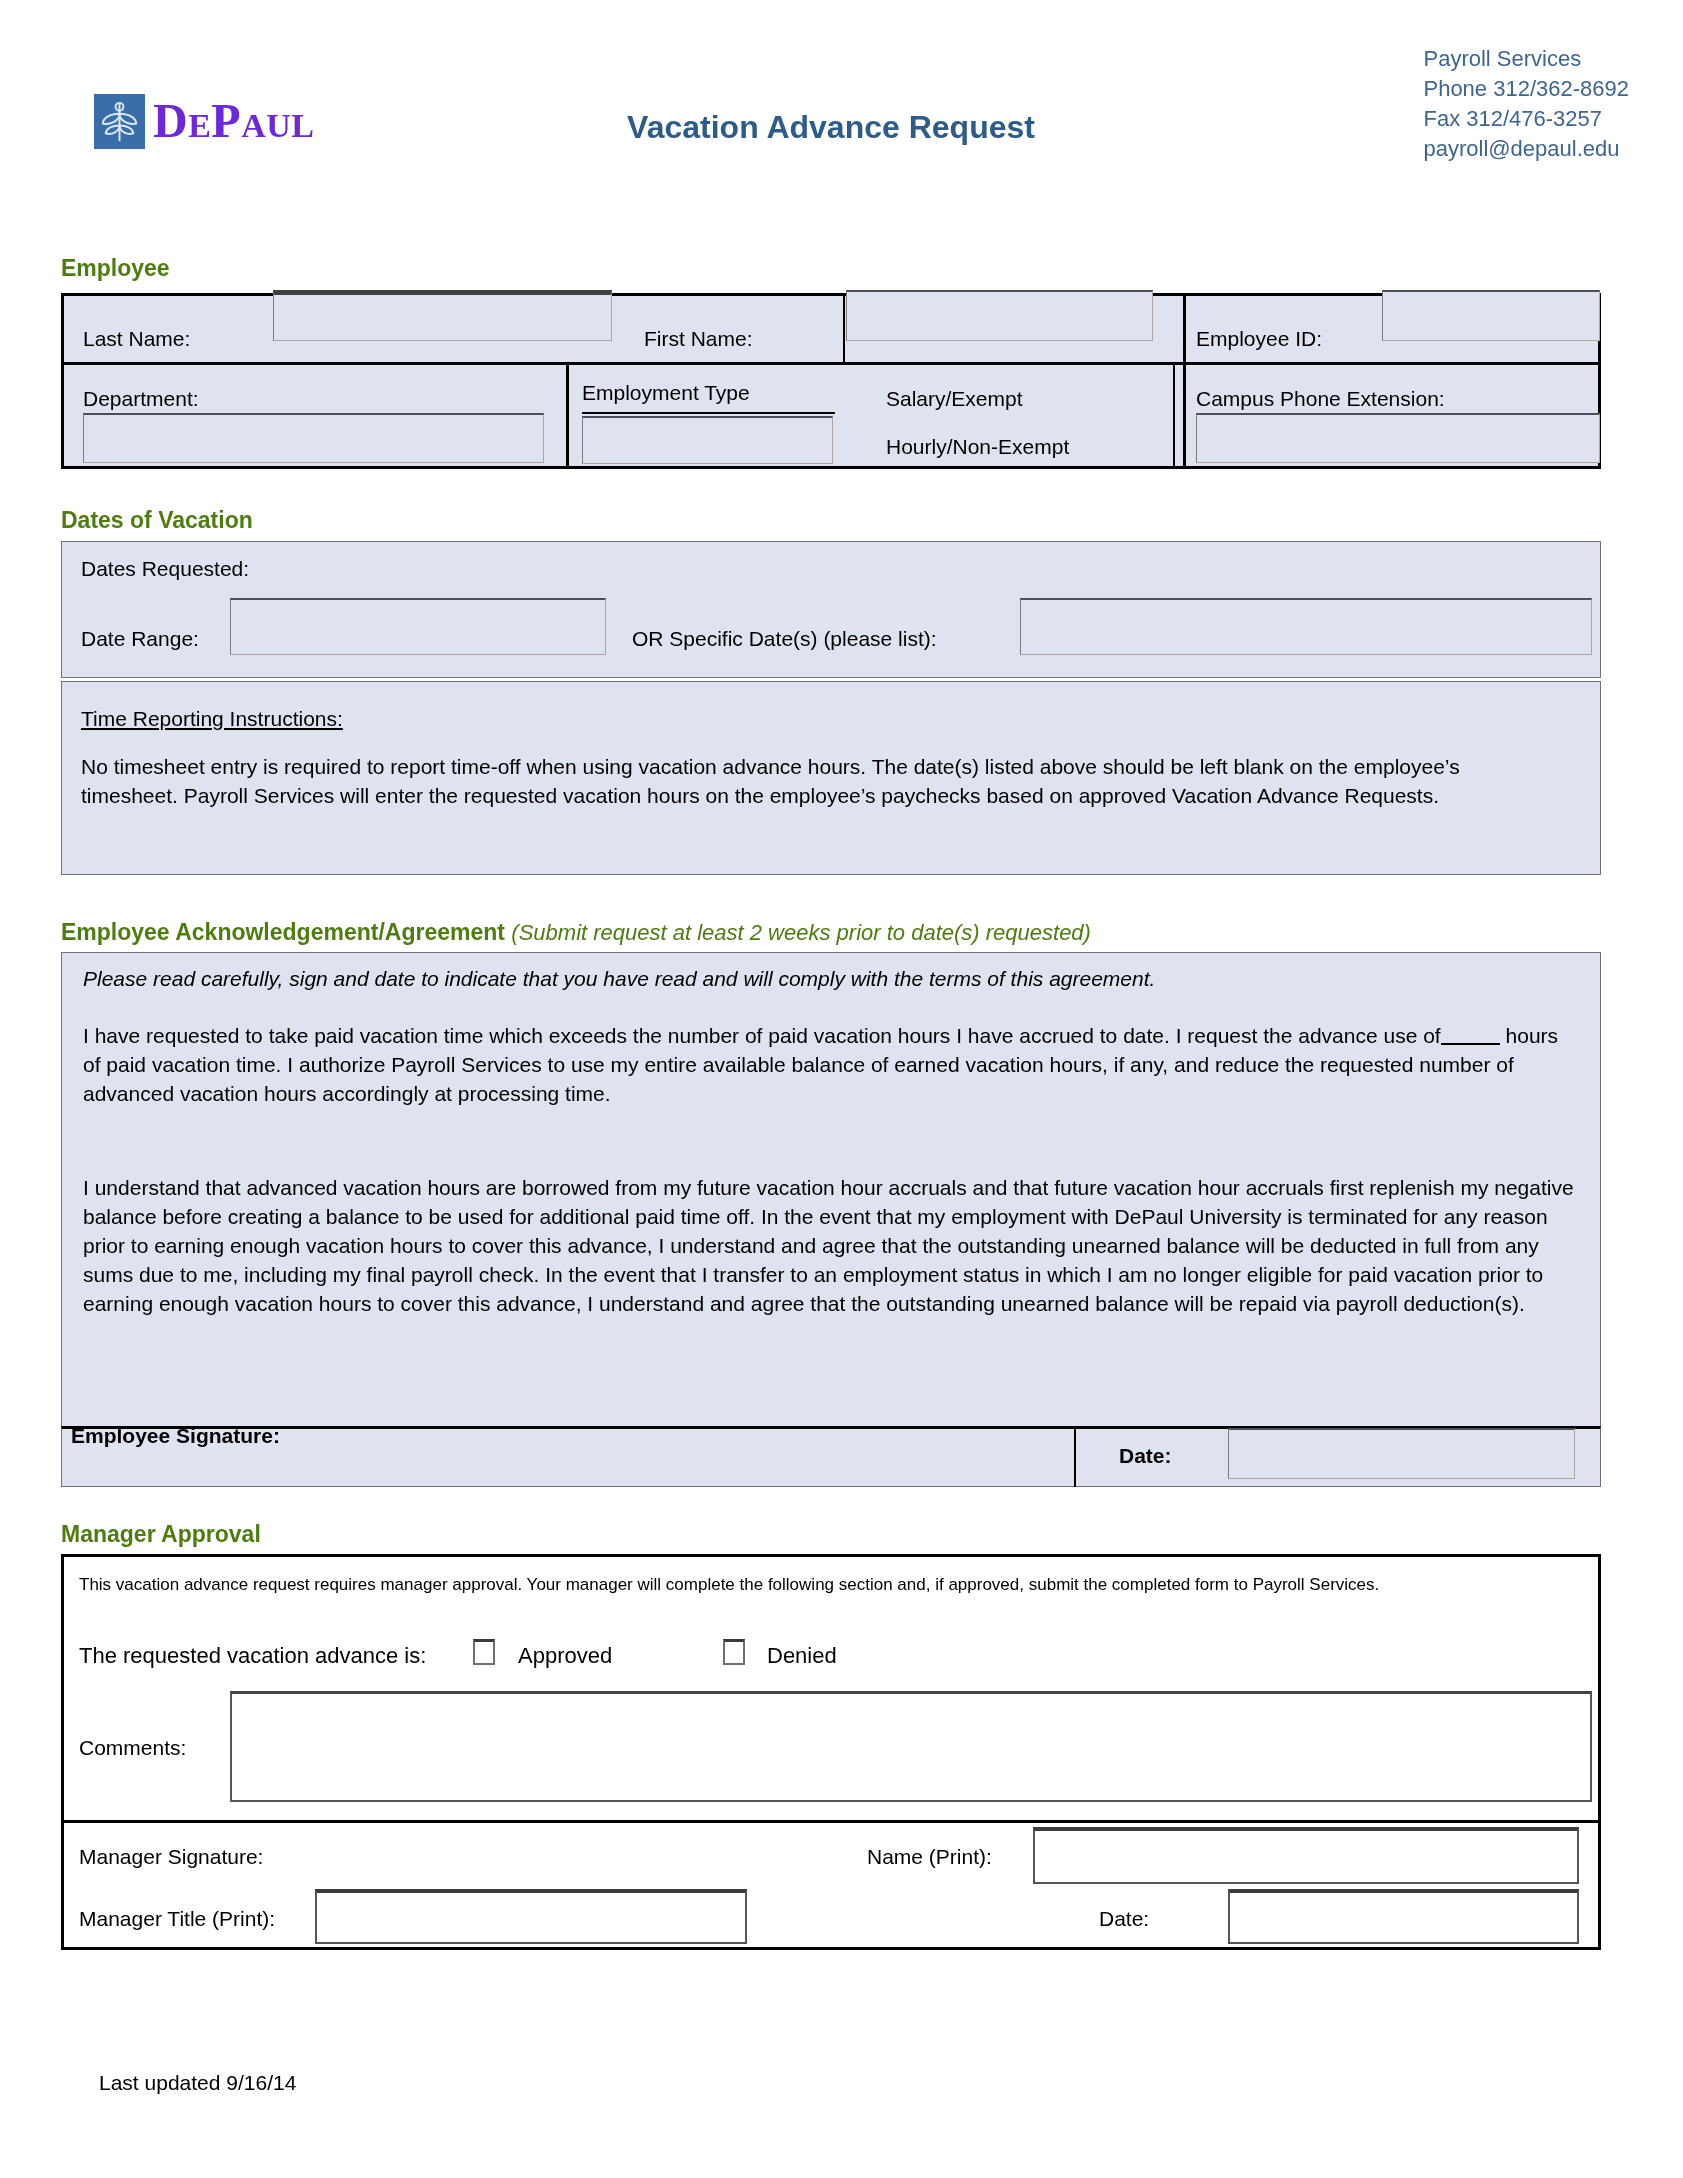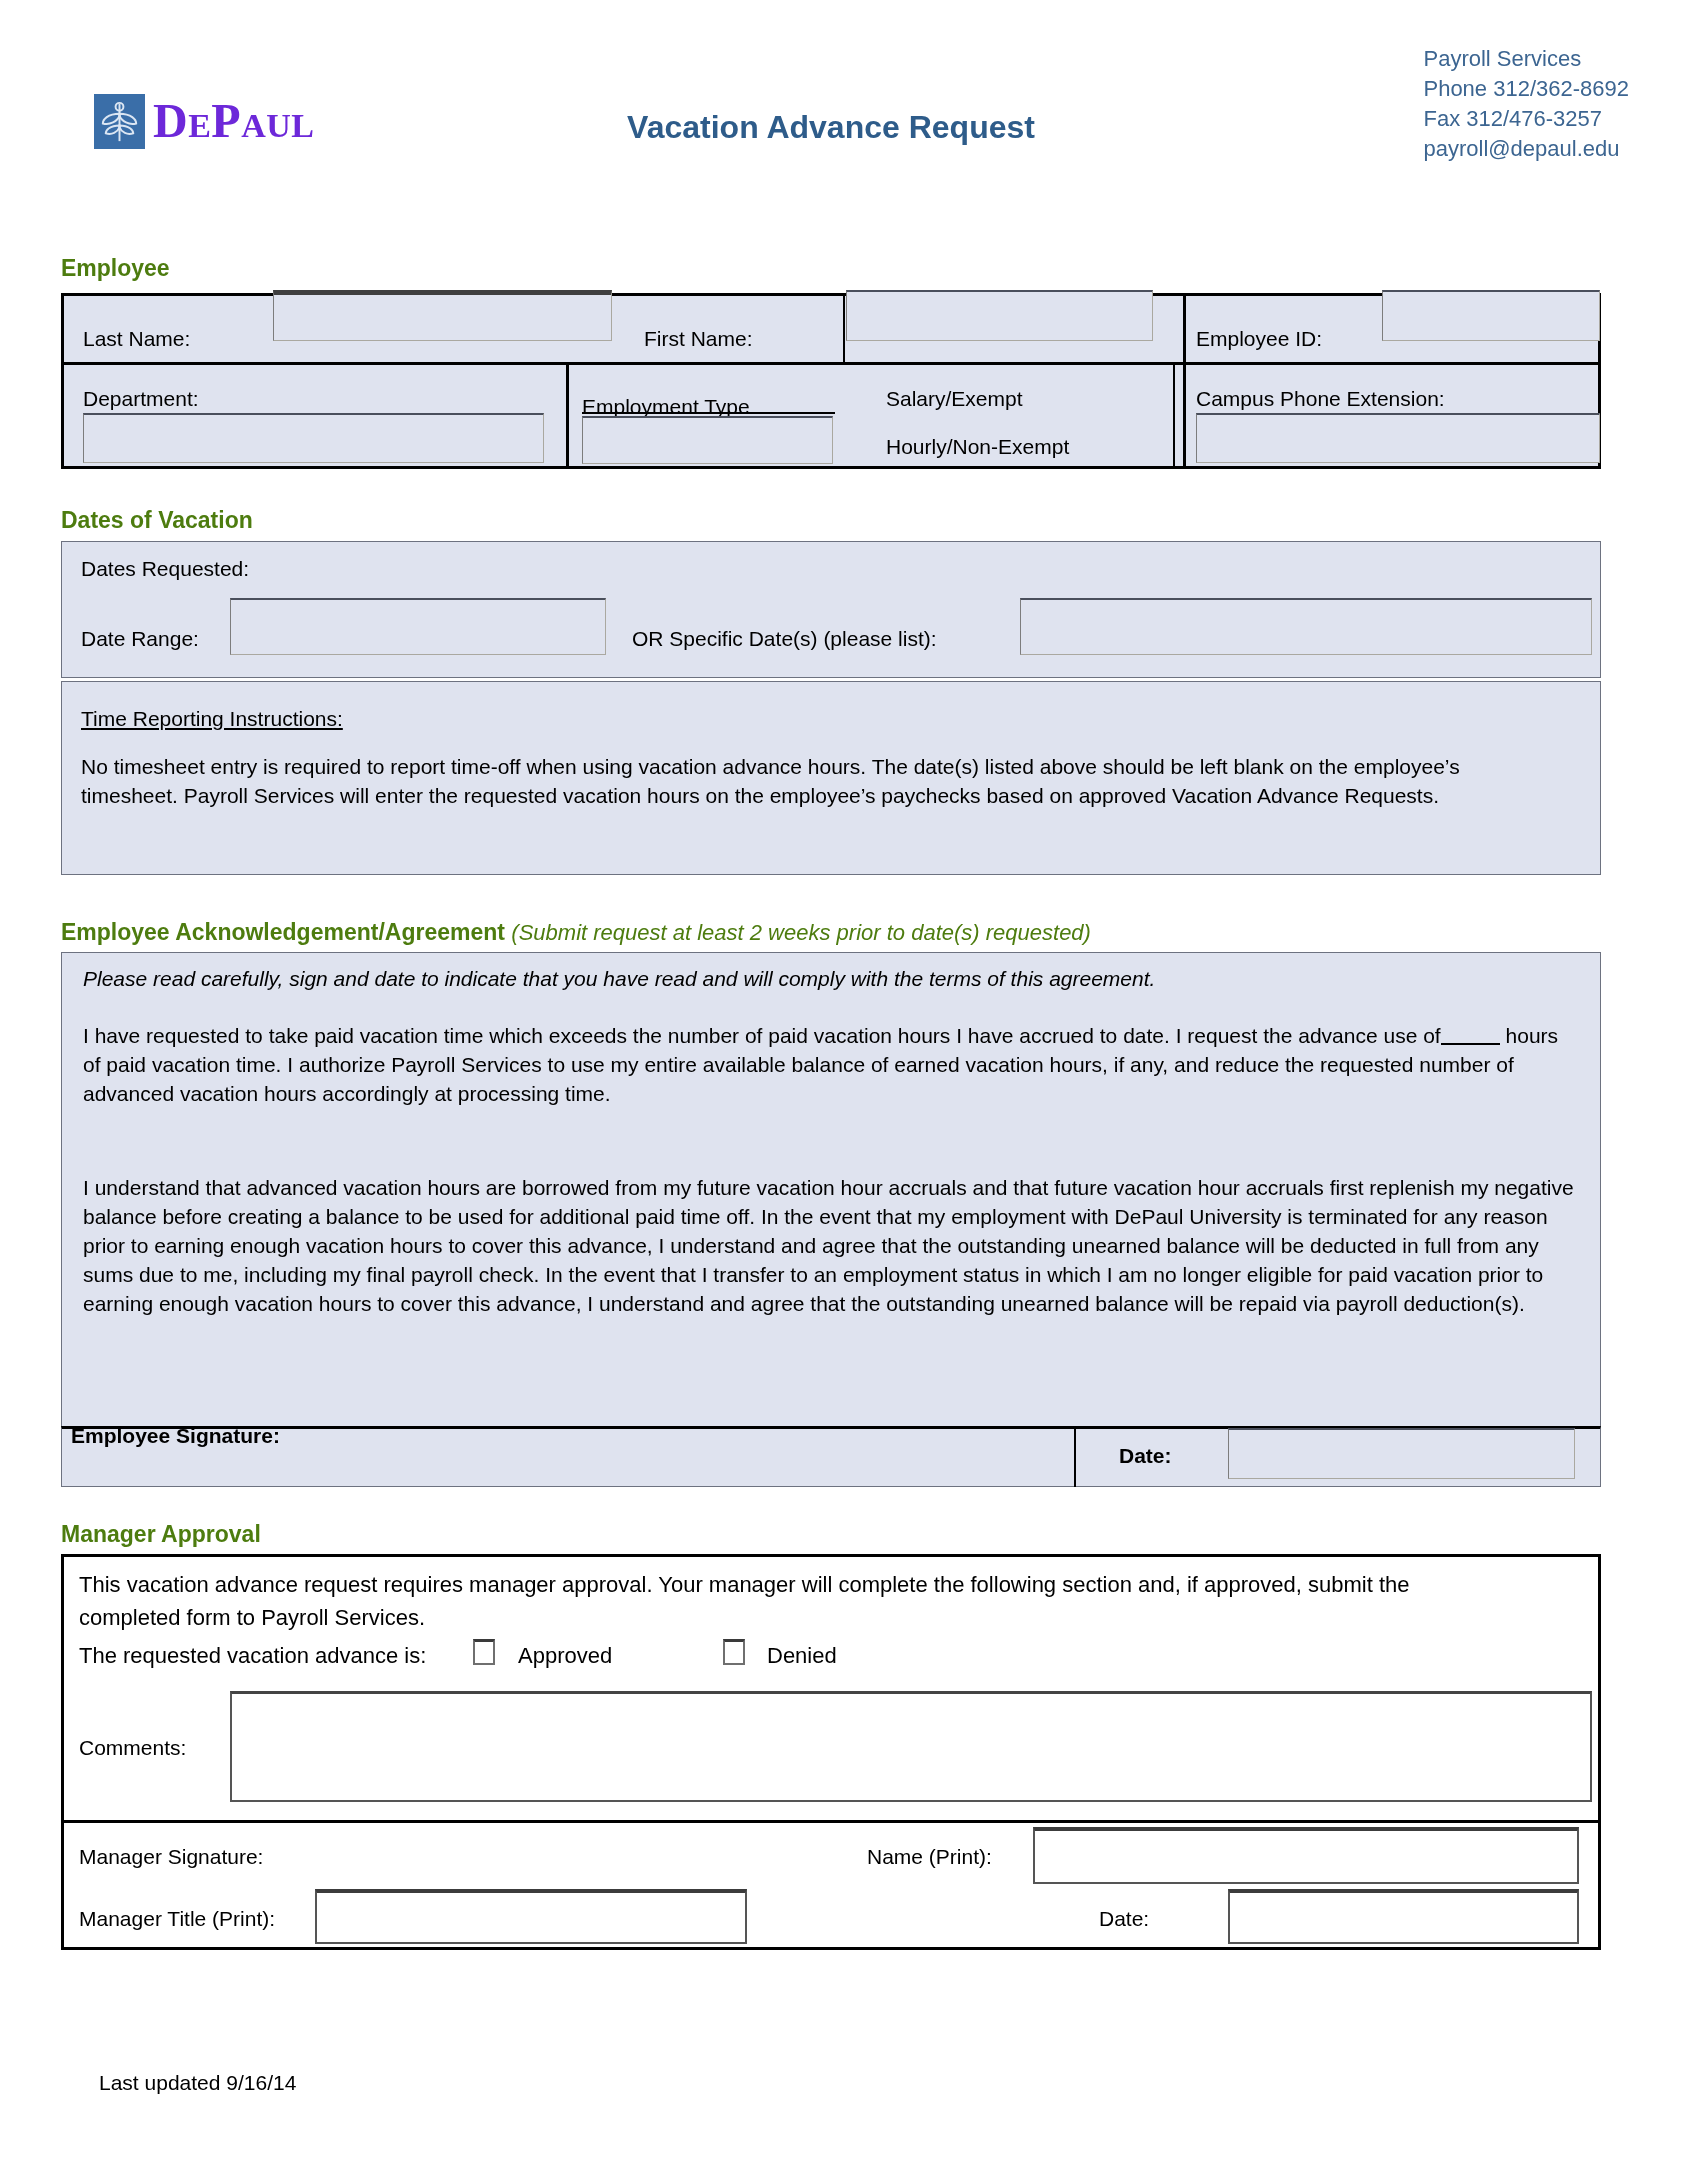--- a/index.html
+++ b/index.html
@@ -125,21 +125,21 @@
 
   <div class="lbl" style="left:644px;top:326px;">First Name:</div>
   <div class="inp" style="left:846px;top:290px;width:307px;height:51px;" title=""></div>
 
   <div class="lbl" style="left:1196px;top:326px;">Employee ID:</div>
   <div class="inp" style="left:1382px;top:290px;width:218px;height:51px;" title=""></div>
 
   <div class="lbl" style="left:83px;top:386px;">Department:</div>
   <div class="inp" style="left:83px;top:413px;width:461px;height:50px;" title=""></div>
 
-  <div class="lbl" style="left:582px;top:394px;">Employment Type</div>
+  <div class="lbl" style="left:582px;top:380px;">Employment Type</div>
   <div class="hline" style="left:582px;top:412px;width:253px;height:2px;"></div>
   <div class="inp" style="left:582px;top:416px;width:251px;height:48px;" title=""></div>
 
   <div class="lbl" style="left:886px;top:386px;">Salary/Exempt</div>
   <div class="lbl" style="left:886px;top:434px;">Hourly/Non-Exempt</div>
 
   <div class="lbl" style="left:1196px;top:386px;">Campus Phone Extension:</div>
   <div class="inp" style="left:1196px;top:413px;width:404px;height:50px;" title=""></div>
 
   <div class="sec-head blk" style="left:61px;top:507px;">Dates of Vacation</div>
@@ -177,21 +177,21 @@
   <div class="vline" style="left:1074px;top:1429px;width:2px;height:58px;"></div>
   <div class="lbl b" style="left:71px;top:1423px;">Employee Signature:</div>
   <div class="blk" style="left:71px;top:1445px;width:990px;height:40px;" title=""></div>
   <div class="lbl b" style="left:1119px;top:1443px;">Date:</div>
   <div class="inp" style="left:1228px;top:1428px;width:347px;height:51px;" title=""></div>
 
   <div class="sec-head blk" style="left:61px;top:1521px;">Manager Approval</div>
 
   <div class="blk" style="left:61px;top:1554px;width:1540px;height:396px;border:3px solid #000;background:#ffffff;"></div>
 
-  <div class="para" style="left:79px;top:1568px;width:1426px;font-size:22px;line-height:33px;">This vacation advance request requires manager approval. Your manager will complete the following section and, if approved, submit the completed form to Payroll Services.</div>
+  <div class="para" style="left:79px;top:1568px;width:1426px;font-size:17px;line-height:33px;">This vacation advance request requires manager approval. Your manager will complete the following section and, if approved, submit the completed form to Payroll Services.</div>
 
   <div class="lbl" style="left:79px;top:1643px;font-size:22px;">The requested vacation advance is:</div>
   <div class="cbox" style="left:473px;top:1639px;"></div>
   <div class="lbl" style="left:518px;top:1643px;font-size:22px;">Approved</div>
   <div class="cbox" style="left:723px;top:1639px;"></div>
   <div class="lbl" style="left:767px;top:1643px;font-size:22px;">Denied</div>
 
   <div class="lbl" style="left:79px;top:1735px;">Comments:</div>
   <div class="inp white" style="left:230px;top:1691px;width:1362px;height:111px;border:2px solid #555;border-top:3px solid #444;" title=""></div>
 

